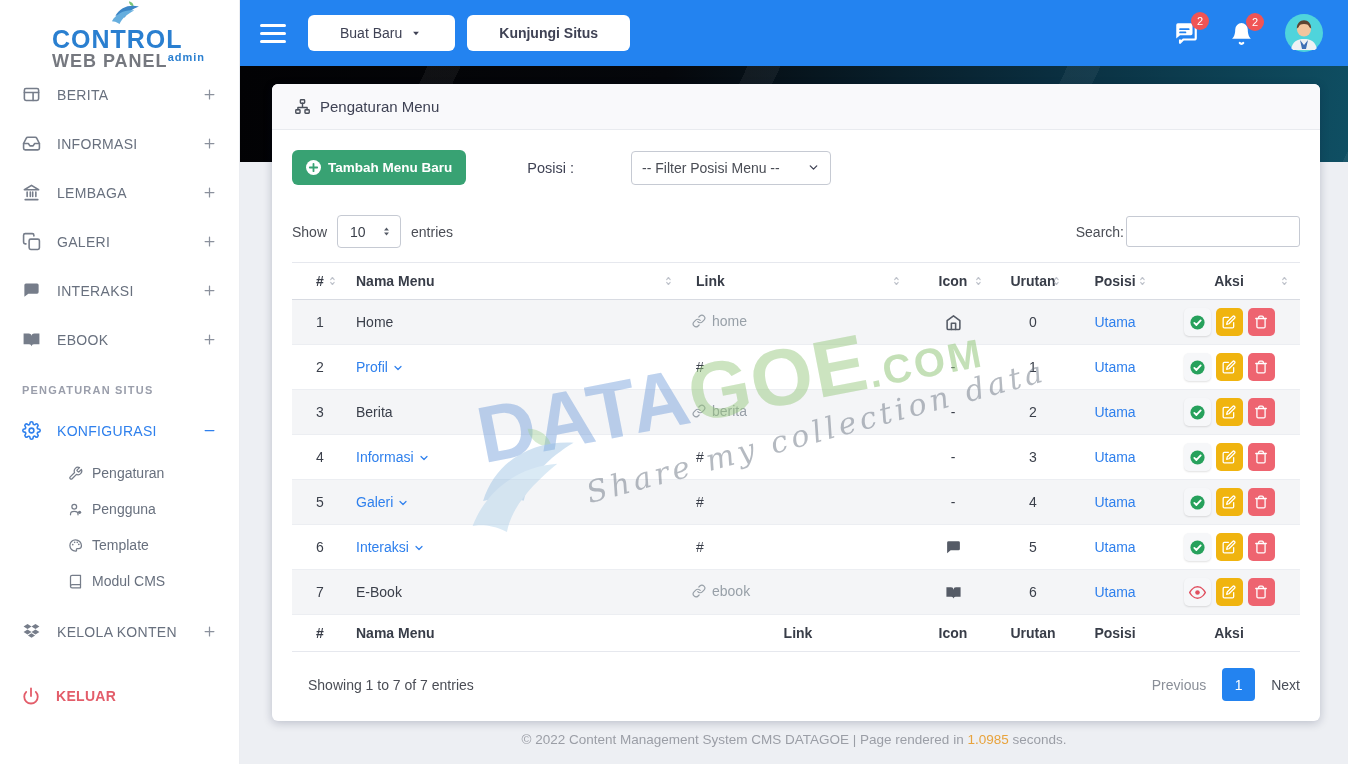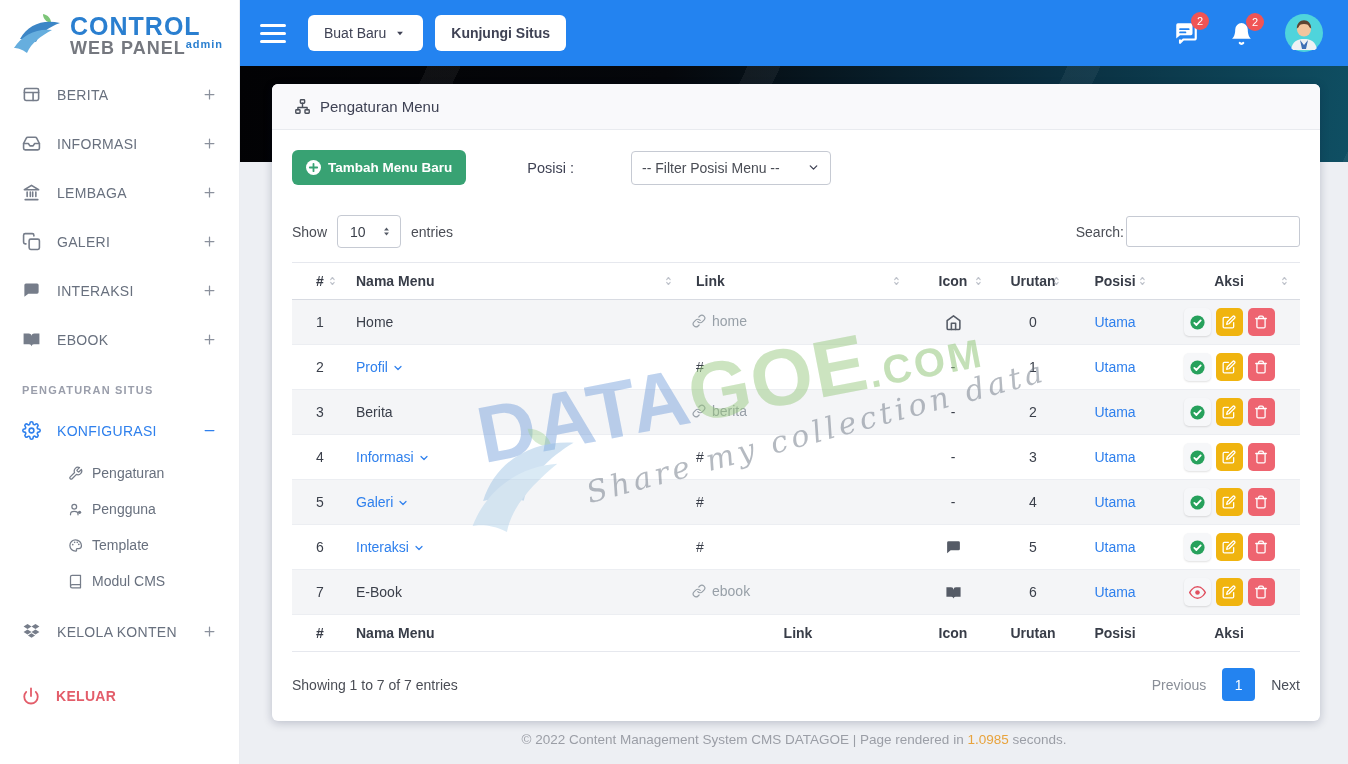--- a/index.html
+++ b/index.html
@@ -11,21 +11,21 @@
     overflow:hidden;
     color:#3a3f4a;
   }
   svg.i { display:inline-block; vertical-align:middle; }
 
   
   .sidebar {
     position:absolute; left:0; top:0; width:240px; height:764px;
     background:#ffffff; z-index:40; border-right:1px solid #ebedf1;
   }
-  .logo-row { height:70px; display:flex; align-items:center; padding-left:12px; }
+  .logo-row { height:70px; display:flex; align-items:center; padding-left:12px;flex-direction:column; }
   .logo-text { margin-left:6px; line-height:1; }
   .logo-line1 { font-size:25px; font-weight:bold; color:#2a7fd0; letter-spacing:1px; }
   .logo-line2 { font-size:18px; font-weight:bold; color:#75787f; letter-spacing:1px; }
   .logo-suffix { font-size:11px; font-weight:bold; color:#2a7fd0; vertical-align:top; }
   .nav-item {
     height:49px; display:flex; align-items:center; padding:0 22px;
     color:#68707e; font-size:14px; letter-spacing:.3px; cursor:pointer;
   }
   .nav-item .lbl { margin-left:16px; }
   .nav-item .tail { margin-left:auto; color:#8b919d; }
@@ -46,21 +46,21 @@
 
   
   .topbar {
     position:absolute; left:240px; top:0; width:1108px; height:66px;
     background:#2383f0; display:flex; align-items:center; z-index:30;
   }
   .hamburger { margin-left:20px; cursor:pointer; display:flex; flex-direction:column; gap:5px; }
   .hamburger span { width:26px; height:3px; background:#fff; border-radius:2px; }
   .tb-btn {
     background:#fff; border:none; border-radius:6px; height:36px;
-    padding:0 16px; font-size:14px; color:#3f4254; cursor:pointer;
+    padding:0 32px; font-size:14px; color:#3f4254; cursor:pointer;
     display:flex; align-items:center; gap:7px; font-family:inherit;
   }
   .tb-btn.first { margin-left:22px; }
   .tb-btn + .tb-btn { margin-left:12px;font-weight:bold; }
   .tb-right { margin-left:auto; display:flex; align-items:center; gap:30px; margin-right:24px; }
   .icon-btn { position:relative; cursor:pointer; color:#fff; }
   .badge {
     position:absolute; top:-8px; right:-10px; background:#f05455; color:#fff;
     min-width:18px; height:18px; border-radius:9px; font-size:11px;
     display:flex; align-items:center; justify-content:center; padding:0 4px;
@@ -144,21 +144,21 @@
   .abtn {
     width:27px; height:28px; border-radius:5px; border:none; cursor:pointer;
     display:inline-flex; align-items:center; justify-content:center; padding:0;
   }
   .abtn.light { background:#f6f7f9; box-shadow:0 1px 2px rgba(0,0,0,.12); }
   .abtn.light .chk { color:#27a15c; }
   .abtn.light .eye { color:#e04f5f; }
   .abtn.yellow { background:#f0b40f; color:#fff; }
   .abtn.red { background:#ee6470; color:#fff; }
 
-  .table-foot { display:flex; align-items:center; justify-content:space-between; margin-top:16px; }
+  .table-foot { display:flex; align-items:center; justify-content:space-between; margin-top:16px;margin-left:16px; }
   .info { font-size:14px; color:#4a4d55; }
   .pager { display:flex; align-items:center; gap:16px; font-size:14px; }
   .pg-prev { color:#8a8f98; cursor:default; }
   .pg-page {
     width:33px; height:33px; background:#2383f0; color:#fff; border-radius:4px;
     display:flex; align-items:center; justify-content:center; cursor:pointer;
   }
   .pg-next { color:#4a4f5a; cursor:pointer; }
 
   

